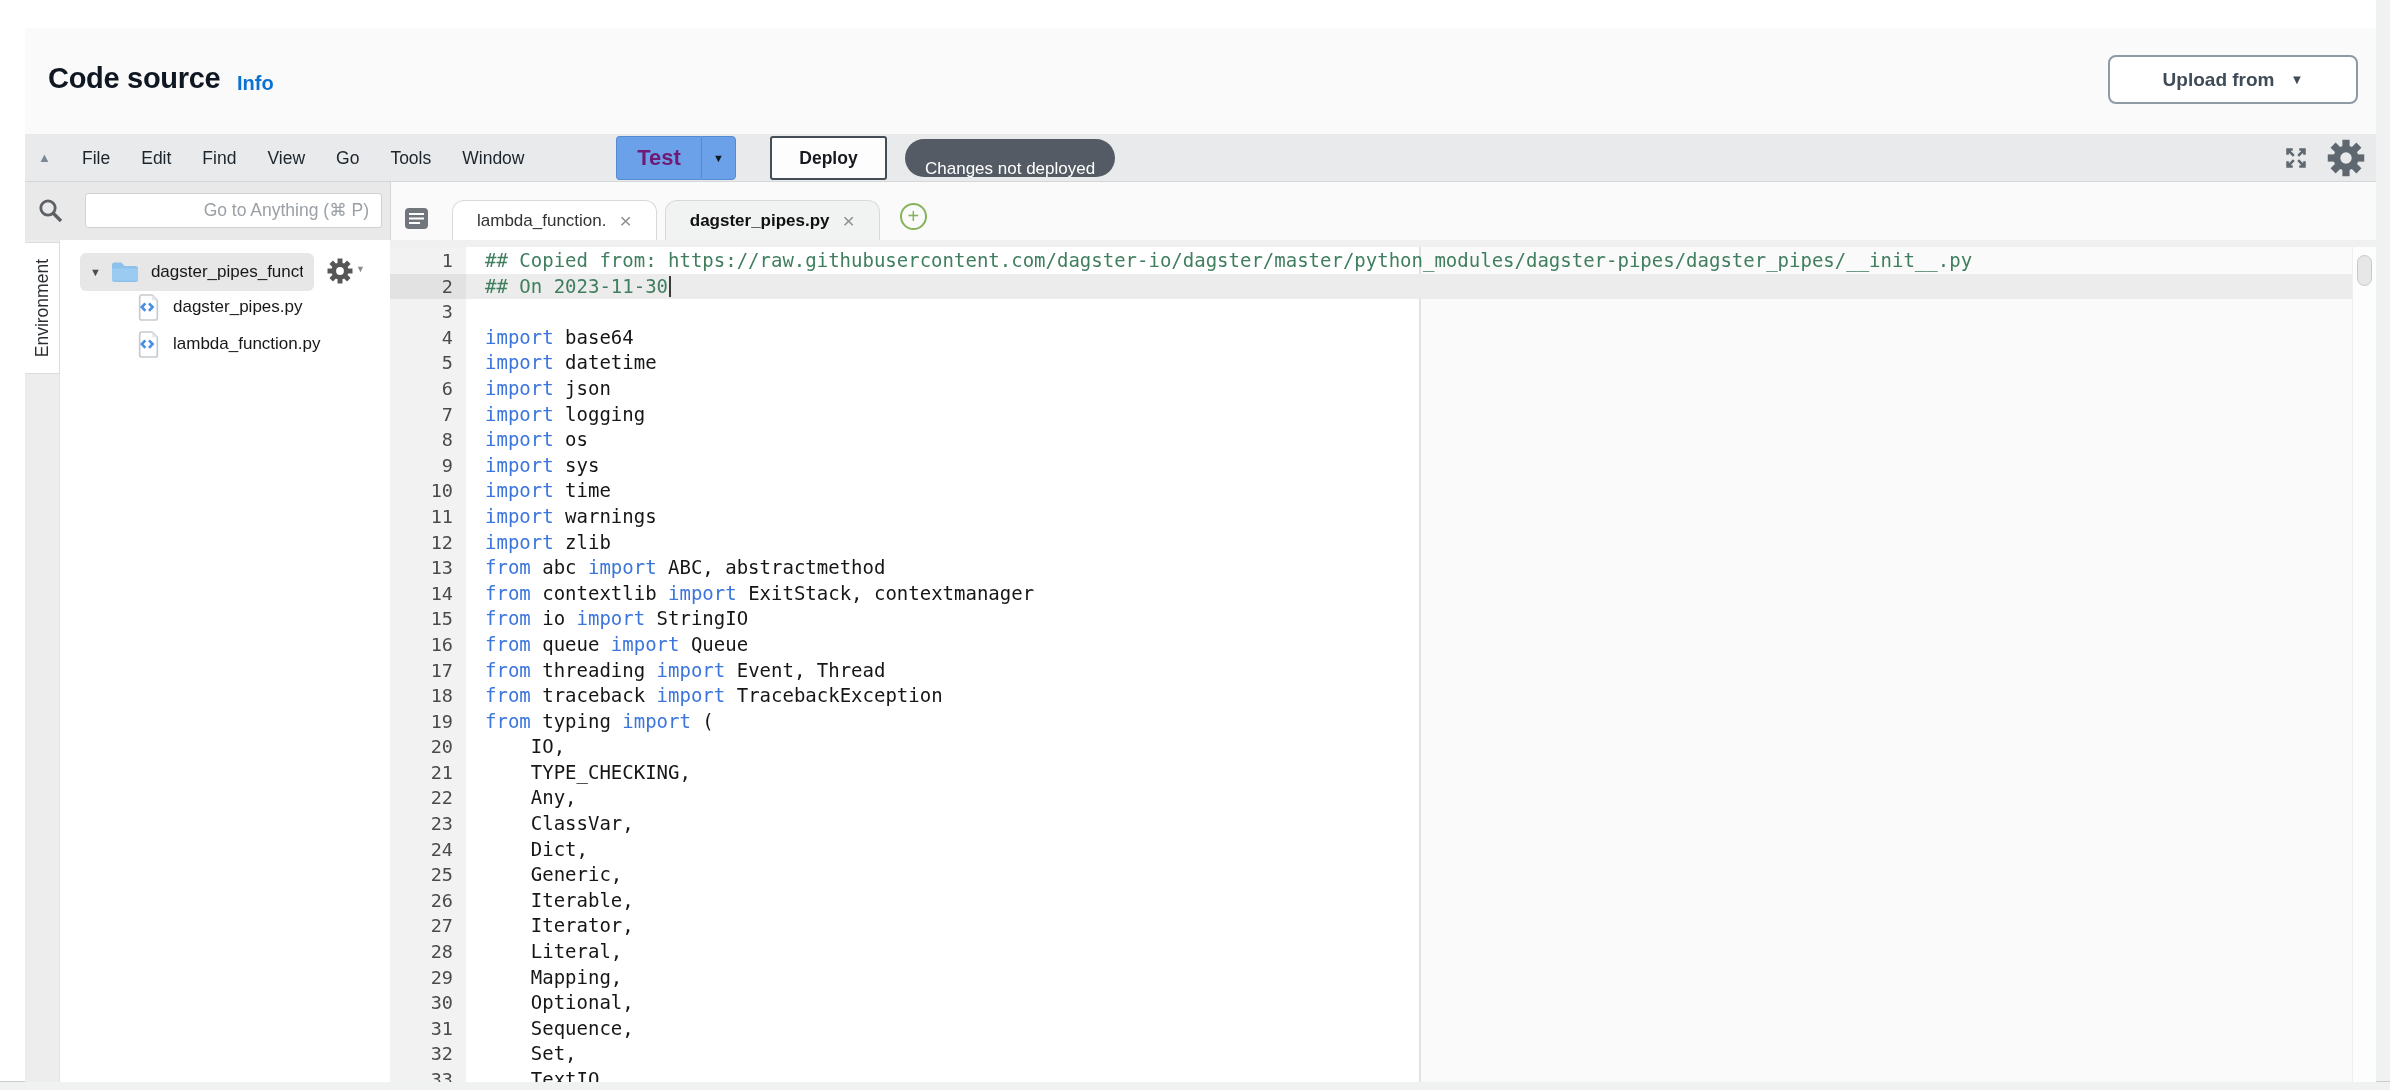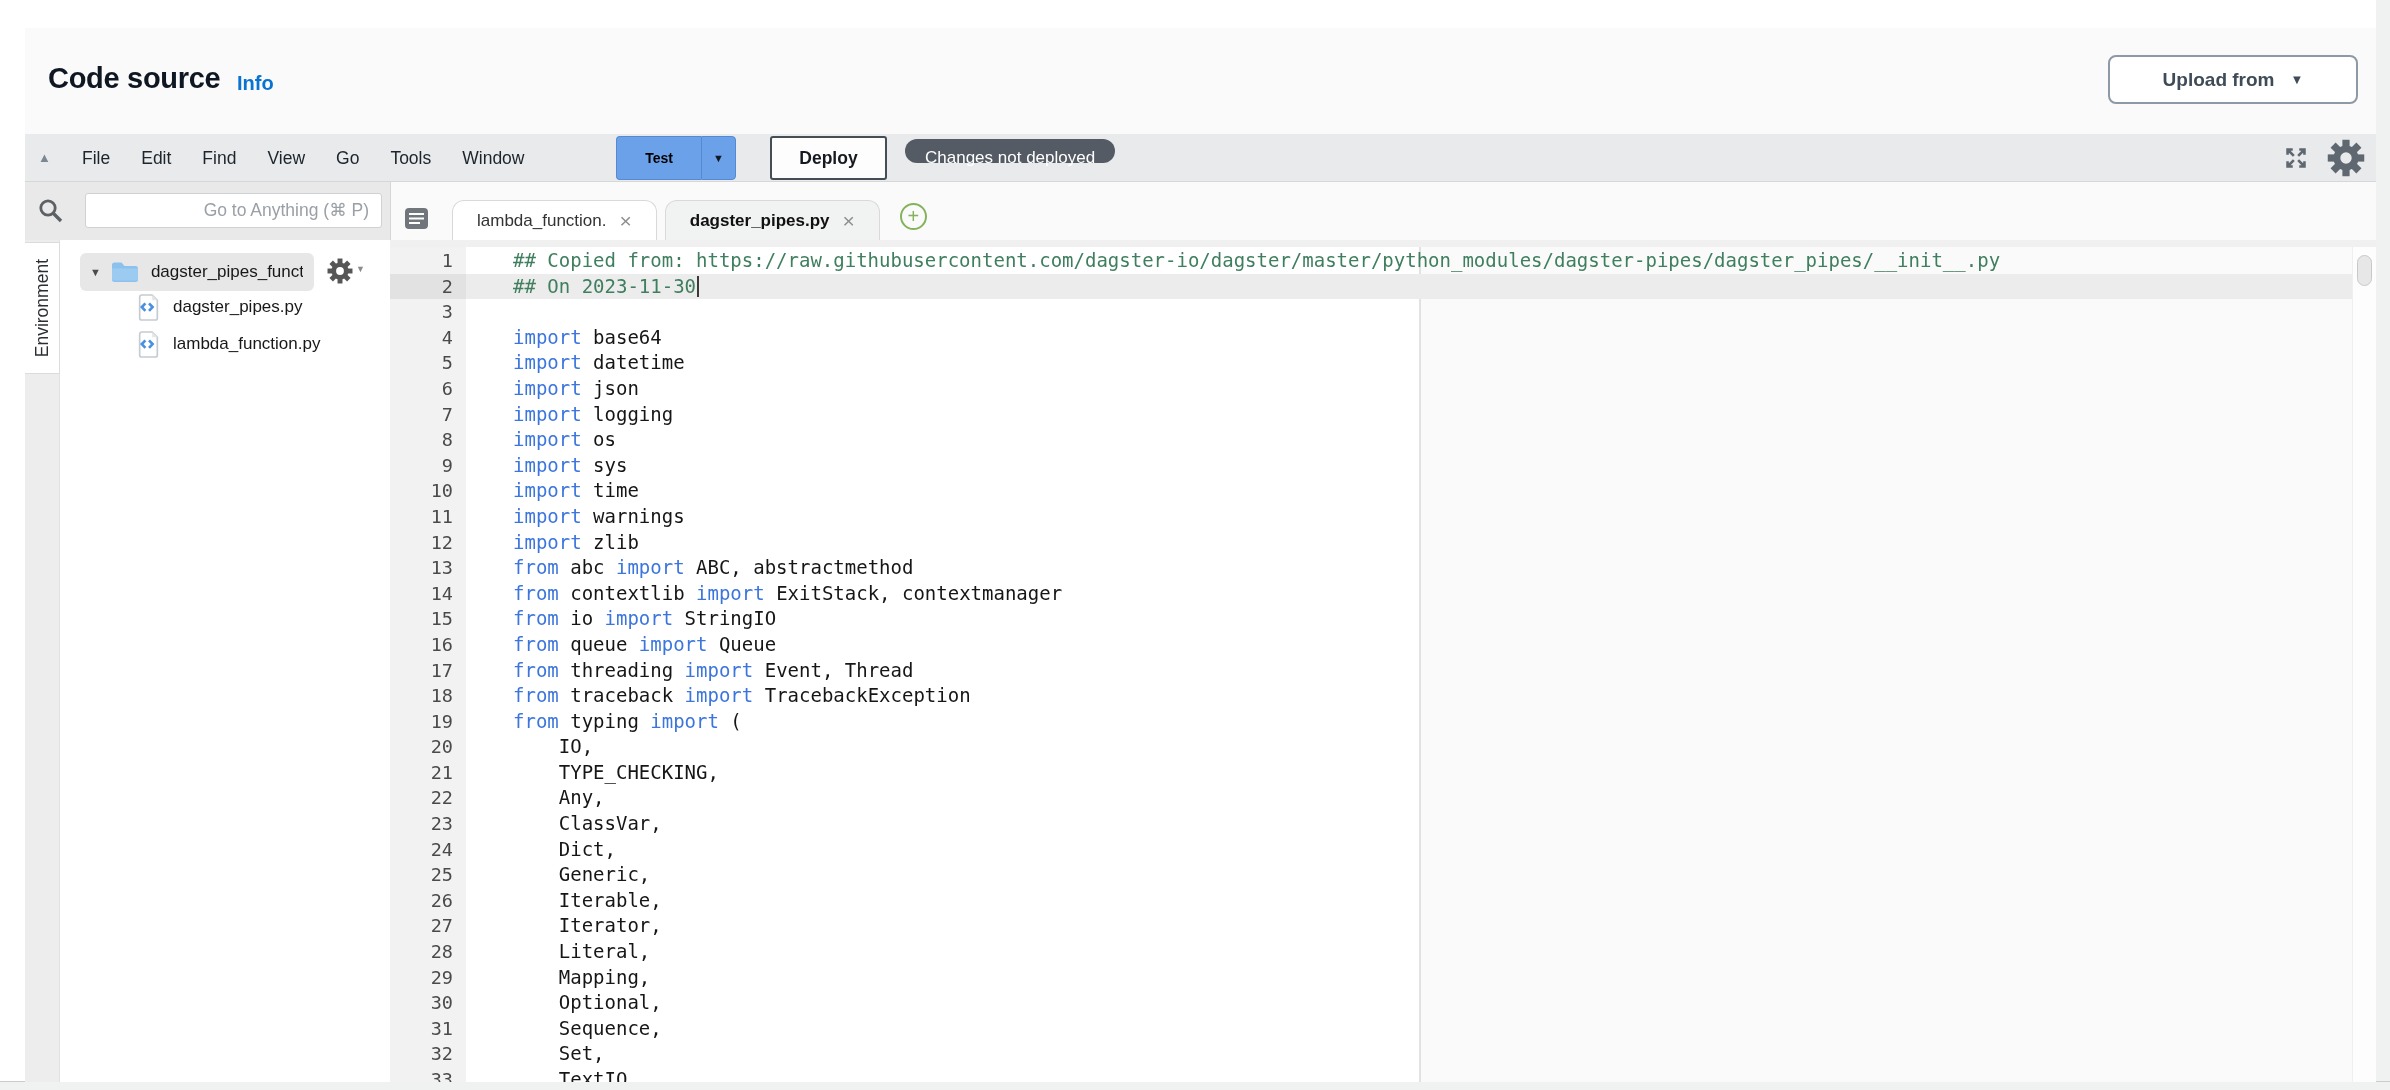--- a/index.html
+++ b/index.html
@@ -18,26 +18,26 @@
   #upload-btn { left:2083px; top:27px; width:250px; height:49px; background:#fff; border:2px solid #8d99a5; border-radius:8px;
     font-size:19px; font-weight:700; color:#3f4b57; display:flex; align-items:center; justify-content:center; gap:16px; cursor:pointer; }
   #upload-btn .caret { font-size:13px; color:#3f4b57; }
 
   
   #menubar { left:25px; top:134px; width:2351px; height:48px; background:#e9eaeb; border-bottom:1px solid #d6d7d8; }
   #collapse-toggle { left:13px; top:0; height:48px; line-height:48px; font-size:13px; color:#7c8793; cursor:pointer; }
   #menus { left:57px; top:0; height:48px; display:flex; gap:31px; align-items:center; }
   #menus span { font-size:17.5px; color:#1c242c; cursor:pointer; }
   #test-btn { left:591px; top:2px; width:85px; height:44px; background:var(--accent); border:1px solid #548ad2; border-right:none;
-    border-radius:4px 0 0 4px; font-size:14px; font-weight:700; color:#000000; display:flex; align-items:center; justify-content:center; cursor:pointer; }
+    border-radius:4px 0 0 4px; font-size:22px; font-weight:700; color:#701a75; display:flex; align-items:center; justify-content:center; cursor:pointer; }
   #test-caret { left:676px; top:2px; width:35px; height:44px; background:var(--accent); border:1px solid #548ad2;
     border-radius:0 4px 4px 0; display:flex; align-items:center; justify-content:center; font-size:11px; color:#101820; cursor:pointer; }
   #deploy-btn { left:745px; top:2px; width:117px; height:44px; background:#fdfdfd; border:2px solid #454e57; border-radius:3px;
     font-size:17.5px; font-weight:700; color:#16191f; display:flex; align-items:center; justify-content:center; cursor:pointer; }
-  #deploy-badge { left:880px; top:5px; height:24px; line-height:38px; padding:0 20px; border-radius:19px; background:var(--badge);
+  #deploy-badge { left:880px; top:5px; height:38px; line-height:38px; padding:11px 20px; border-radius:19px; background:var(--badge);
     color:#fff; font-size:17px; display:inline-block; }
   #fullscreen-icon { left:2258px; top:11px; width:26px; height:26px; color:#5f6870; cursor:pointer; }
   #menubar-gear { left:2302px; top:5px; width:38px; height:38px; color:#5f6870; cursor:pointer; }
 
   
   #search-row { left:25px; top:182px; width:365px; height:58px; background:#e9e9e9; }
   #search-icon { left:11px; top:14px; width:30px; height:30px; color:#5d6165; }
   #goto-input { left:60px; top:11px; width:297px; height:35px; border:1px solid #cfd1d3; border-radius:3px; background:#fff;
     padding:0 12px; font-size:17.5px; color:#333; font-family:"Liberation Sans",sans-serif;text-align:right; }
   #goto-input::placeholder { color:#9aa0a5; }
@@ -77,21 +77,21 @@
   #editor { left:390px; top:247px; width:1986px; height:835px; background:#fff; overflow:hidden; }
   #gutter { left:0; top:0; width:76px; height:835px; background:#f2f2f2; }
   #gutter-nums { position:absolute; left:0; top:1px; width:76px; }
   .gnum { height:25.6px; line-height:25.6px; text-align:right; padding-right:13px;
     font-family:"DejaVu Sans Mono", monospace; font-size:18.5px; color:#4a4a4a; }
   .gnum.active { background:#e2e2e2; }
   #beyond-margin { left:1029px; top:0; width:933px; height:835px; background:rgba(0,0,0,0.018); }
   #print-margin { left:1029px; top:0; width:2px; height:835px; background:#e1e2e3; }
   #active-line { left:76px; top:26.6px; width:1886px; height:25.6px; background:#ececec; }
   #code { position:absolute; left:76px; top:1px; padding-left:19px; z-index:3; }
-  .cl { height:25.6px; line-height:25.6px; white-space:pre; font-family:"DejaVu Sans Mono", monospace; font-size:19px; color:#111;margin-left:28px; }
+  .cl { height:25.6px; line-height:25.6px; white-space:pre; font-family:"DejaVu Sans Mono", monospace; font-size:19px; color:#111; }
   .tok-c { color:var(--comment); }
   .tok-k { color:var(--keyword); }
   .tok-t { color:#161616; }
   .cursor { display:inline-block; width:2px; height:21px; background:#3a3a3a; vertical-align:-4px; margin-left:1px; }
   #vscroll-track { left:1962px; top:0; width:24px; height:835px; background:#fdfdfd; border-left:1px solid #efefef; }
   #vscroll-thumb { left:4px; top:8px; width:15px; height:31px; background:#e7e7e7; border:1px solid #c8c8c8; border-radius:8px; cursor:pointer; }
   #statusbar { left:1658px; top:791px; height:36px; background:#e9eaea; border-radius:6px; display:flex; align-items:center;
     gap:30px; padding:0 14px; }
   #statusbar .sitem { font-size:17.5px; font-weight:700; color:#4d545b; cursor:pointer; }
   #status-gear { width:26px; height:26px; color:#5c646c; cursor:pointer; }

